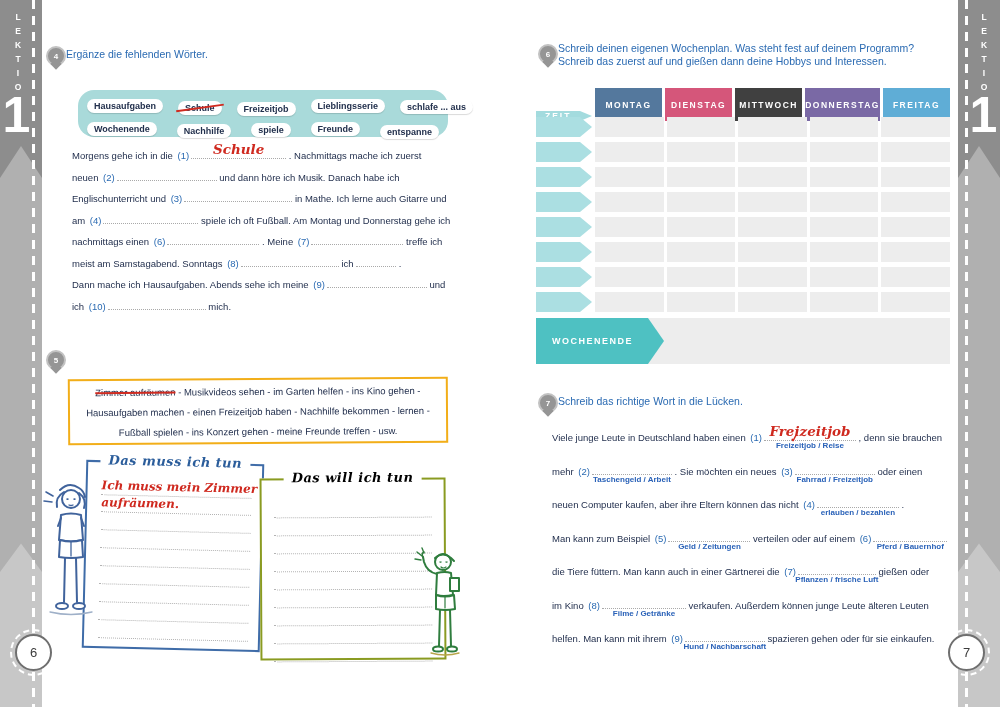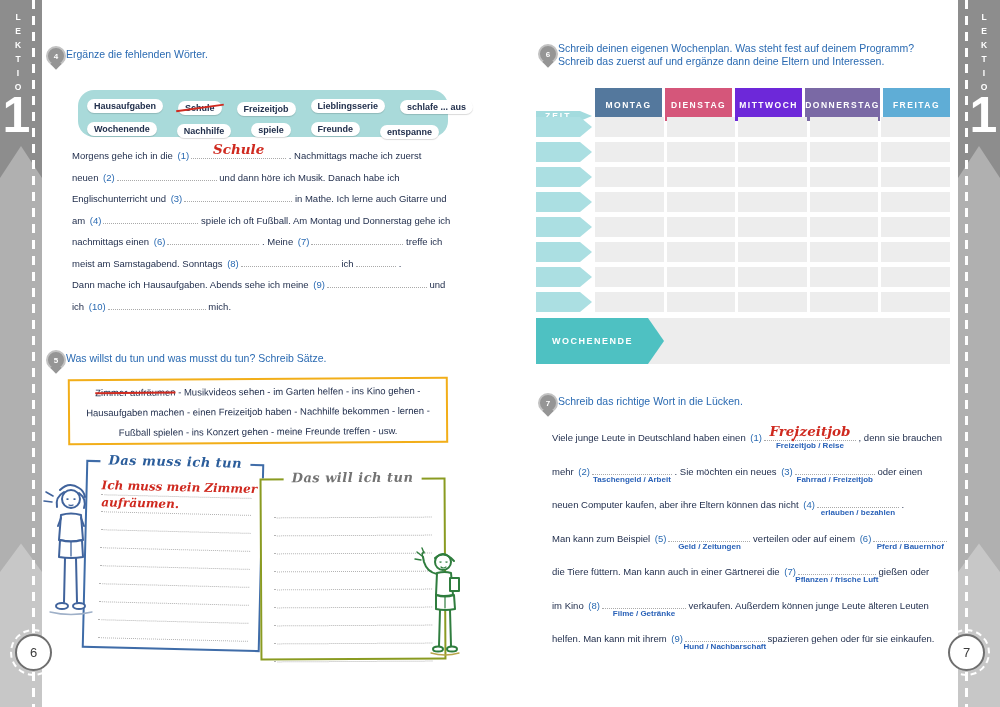--- a/index.html
+++ b/index.html
@@ -71,21 +71,21 @@
   .struck-red{text-decoration:line-through;text-decoration-color:#d02b20;
               text-decoration-thickness:2px;}
   
   .wbox{position:absolute;background:#fff;box-sizing:border-box;}
   .mustbox{left:84px;top:462px;width:178px;height:188px;border:2px solid #3f6ca8;
            transform:rotate(1.4deg);padding:16px 10px 0 14px;}
   .willbox{left:260px;top:478px;width:186px;height:182px;border:2px solid #8a9b21;
            transform:rotate(-.3deg);padding:20px 12px 0 12px;}
   .box-title{position:absolute;top:-10px;left:50%;transform:translateX(-50%);background:#fff;
              padding:0 8px;white-space:nowrap;font-size:13px;letter-spacing:.5px;}
-  .mustbox .box-title{color:#2b5d9b;} .willbox .box-title{color:#737373;}
+  .mustbox .box-title{color:#2b5d9b;} .willbox .box-title{color:#000000;}
   .dotline{height:17px;border-bottom:1.5px dotted #b3b3b3;}
   .hand-line{height:16px;border-bottom:1.5px dotted #b3b3b3;color:#cf291f;font-size:12px;
              white-space:nowrap;}
   .kid{position:absolute;z-index:3;}
   
   .wtable{position:absolute;left:536px;top:88px;width:414px;}
   .wt-header,.wt-row{display:grid;grid-template-columns:56px repeat(5,1fr);gap:3px;}
   .wt-header{height:24px;}
   .zeit-cell{background:#a3dbde;color:#fff;font-size:8.5px;font-weight:700;letter-spacing:2px;
              display:flex;align-items:center;padding-left:9px;box-sizing:border-box;
@@ -156,21 +156,20 @@
       <div class="tline"><span class="txt">neuen </span><span class="num">(2)</span><span class="bwrap"><span class="bline" style="width: 100px;"></span></span><span class="txt"> und dann höre ich Musik. Danach habe ich</span></div>
       <div class="tline"><span class="txt">Englischunterricht und </span><span class="num">(3)</span><span class="bwrap"><span class="bline" style="width: 108px;"></span></span><span class="txt"> in Mathe. Ich lerne auch Gitarre und</span></div>
       <div class="tline"><span class="txt">am </span><span class="num">(4)</span><span class="bwrap"><span class="bline" style="width: 95px;"></span></span><span class="txt"> spiele ich oft Fußball. Am Montag und Donnerstag gehe ich</span></div>
       <div class="tline"><span class="txt">nachmittags einen </span><span class="num">(6)</span><span class="bwrap"><span class="bline" style="width: 92px;"></span></span><span class="txt"> . Meine </span><span class="num">(7)</span><span class="bwrap"><span class="bline" style="width: 92px;"></span></span><span class="txt"> treffe ich</span></div>
       <div class="tline"><span class="txt">meist am Samstagabend. Sonntags </span><span class="num">(8)</span><span class="bwrap"><span class="bline" style="width: 98px;"></span></span><span class="txt"> ich </span><span class="bwrap"><span class="bline" style="width: 40px;"></span></span><span class="txt"> .</span></div>
       <div class="tline"><span class="txt">Dann mache ich Hausaufgaben. Abends sehe ich meine </span><span class="num">(9)</span><span class="bwrap"><span class="bline" style="width: 100px;"></span></span><span class="txt"> und</span></div>
       <div class="tline"><span class="txt">ich </span><span class="num">(10)</span><span class="bwrap"><span class="bline" style="width: 98px;"></span></span><span class="txt"> mich.</span></div>
     </div>
 
   <div class="pin" style="left:46px;top:350px;">5</div>
-  <div class="instr" style="left:66px;top:352px;">Was willst du tun und was musst du tun? Schreib Sätze.</div>
 
   <div class="phrasebox" id="phrasebox">
       <div class="tline"><span class="txt struck-red">Zimmer aufräumen</span><span class="txt"> - Musikvideos sehen - im Garten helfen - ins Kino gehen -</span></div>
       <div class="tline"><span class="txt">Hausaufgaben machen - einen Freizeitjob haben - Nachhilfe bekommen - lernen -</span></div>
       <div class="tline"><span class="txt">Fußball spielen - ins Konzert gehen - meine Freunde treffen - usw.</span></div>
     </div>
 
   <div class="wbox mustbox">
     <div class="box-title hand">Das muss ich tun</div>
     <div id="must-content">
@@ -232,29 +231,29 @@
     <path d="M32 51 l0 11" stroke-width="1.2"></path>
     <path d="M27 64 l-1 36 M37 64 l1 36"></path>
     <ellipse cx="25" cy="103" rx="5" ry="2.6" fill="#ffffff"></ellipse>
     <ellipse cx="39" cy="103" rx="5" ry="2.6" fill="#ffffff"></ellipse>
     <path d="M18 107 q14 4 28 0" stroke="#b8a54a" stroke-width="1.4"></path>
   </svg>
 
   <div class="pin" style="left:538px;top:44px;">6</div>
   <div class="instr" style="left:558px;top:42px;width:400px;">
     <div>Schreib deinen eigenen Wochenplan. Was steht fest auf deinem Programm?</div>
-    <div>Schreib das zuerst auf und ergänze dann deine Eltern und Interessen.</div>
+    <div>Schreib das zuerst auf und gießen dann deine Hobbys und Interessen.</div>
   </div>
 
   <div class="wtable">
     <div class="wt-header">
       <div class="zeit-cell">ZEIT</div>
     <div class="day-cell" style="background: rgb(84, 120, 157);">MONTAG</div>
         <div class="day-cell" style="background: rgb(213, 86, 122);">DIENSTAG</div>
-        <div class="day-cell" style="background: #6d28d9;">MITTWOCH</div>
+        <div class="day-cell" style="background: #404040;">MITTWOCH</div>
         <div class="day-cell" style="background: rgb(122, 105, 165);">DONNERSTAG</div>
         <div class="day-cell" style="background: rgb(95, 173, 214);">FREITAG</div>
       </div>
     <div id="wt-body">
         <div class="wt-row">
           <div class="zeit-arrow"></div>
           <div class="gcell"></div>
           <div class="gcell"></div>
           <div class="gcell"></div>
           <div class="gcell"></div>

